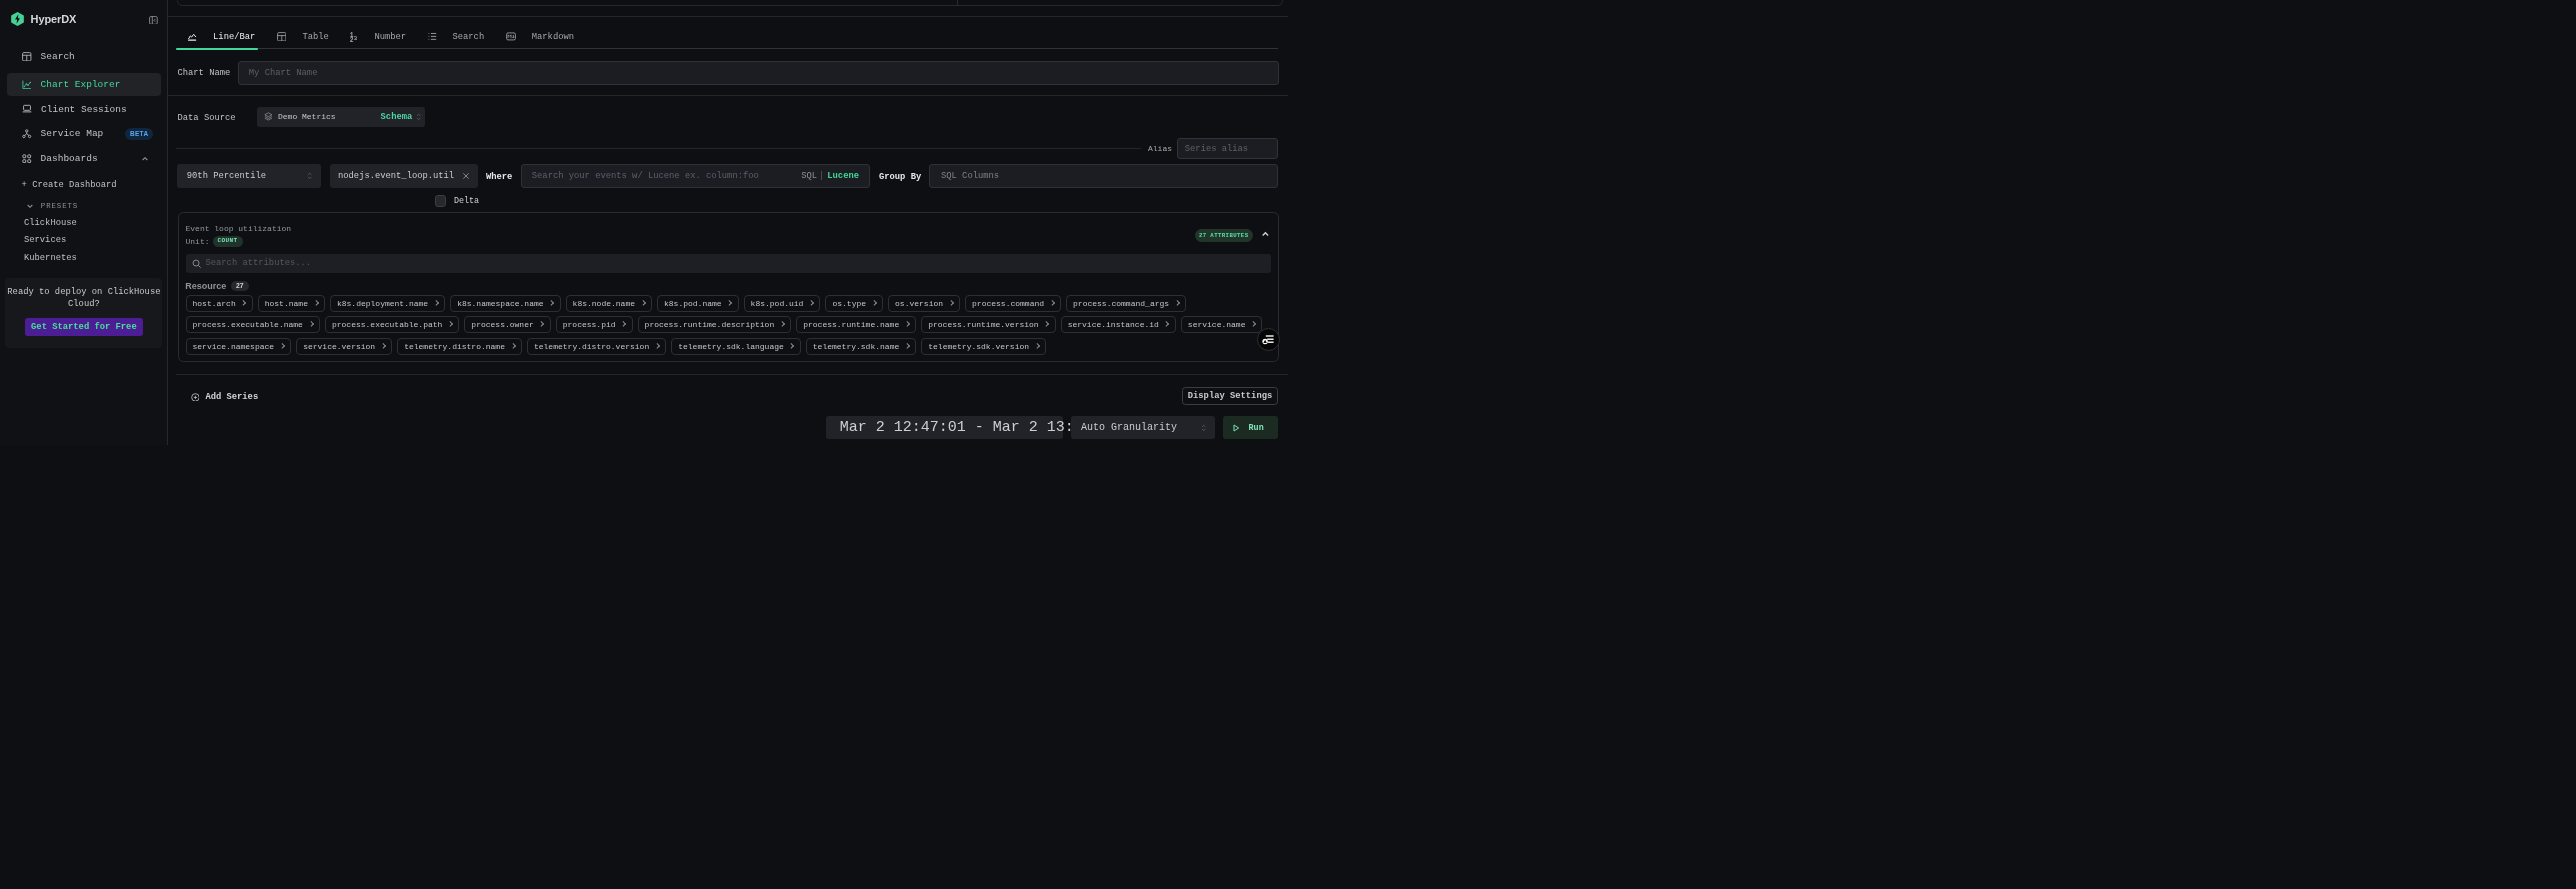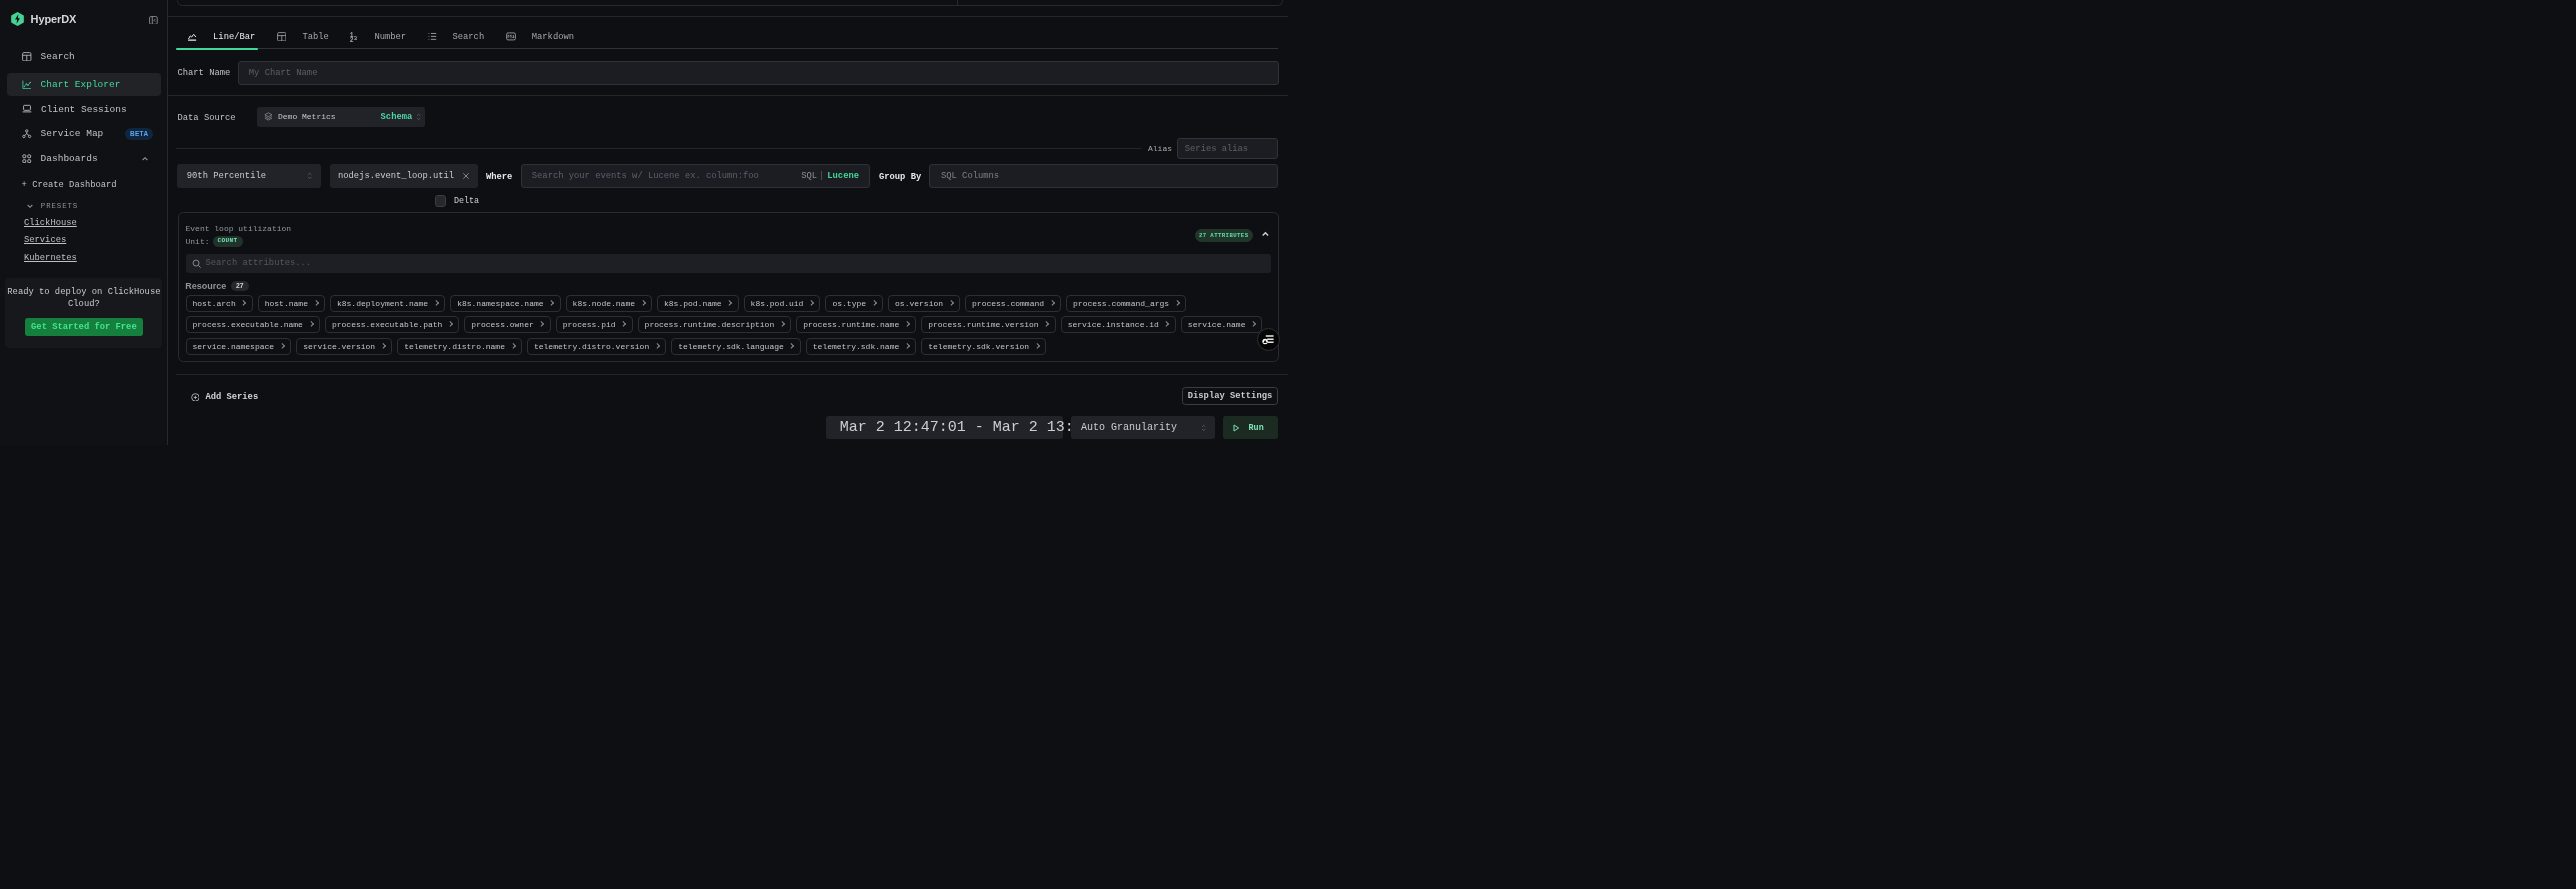--- a/index.html
+++ b/index.html
@@ -16,26 +16,26 @@
   .nav { position:absolute; left:6.8px; top:45px; width:154px; }
   .nav-item { height:23px; margin-bottom:1.7px; display:flex; align-items:center; padding-left:15.5px; gap:8.8px; border-radius:4px; color:#c1c2c5; font-size:9.5px; white-space:nowrap; }
   .nav-item svg { flex-shrink:0; }
   .nav-item.active { background:#212327; color:#43d79c; }
   .nav-item .spacer { flex:1; }
   .beta { background:#11263e; color:#55a9f1; font-family:"Liberation Sans",sans-serif; font-weight:bold; font-size:6.4px; letter-spacing:0.4px; border-radius:6.8px; padding:2.4px 4.4px; margin-right:8px; }
   .navchev { margin-right:11.5px; color:#909296; }
   #create-dash { position:absolute; left:21.6px; top:180px; font-size:8.8px; color:#c1c2c5; }
   #presets { position:absolute; left:26px; top:202px; display:flex; align-items:center; gap:6.8px; color:#8f9196; }
   #presets .t { font-size:7.4px; letter-spacing:0.9px; }
-  .preset-link { position:absolute; left:24px; font-size:8.8px; color:#bfc0c3;text-decoration:underline; }
+  .preset-link { position:absolute; left:24px; font-size:8.8px; color:#bfc0c3; }
   #promo { position:absolute; left:5.4px; top:278px; width:157px; height:70px; background:#17181c; border-radius:4px; text-align:center; }
   #promo .line { font-size:8.8px; color:#c9cacd; }
   #promo .l1 { margin-top:8.8px; }
   #promo .l2 { margin-top:2.7px; }
-  #promo .btn { margin:8.8px auto 0; width:118px; height:18px; background:#15803d; border-radius:2.7px; color:#46e295; font-weight:bold; font-size:8.8px; line-height:18px; }
+  #promo .btn { margin:8.8px auto 0; width:118px; height:18px; background:#4c1d95; border-radius:2.7px; color:#46e295; font-weight:bold; font-size:8.8px; line-height:18px; }
 
   
   #main { position:absolute; left:168px; top:0; width:1120px; height:445px; }
   #topbox { position:absolute; left:8.8px; top:-15px; width:1106px; height:21px; border:0.7px solid #27292e; border-radius:5.4px; }
   #topbox .vline { position:absolute; right:324px; top:0; bottom:0; width:0.7px; background:#27292e; }
   .divider { position:absolute; left:0; right:0; height:0.7px; background:#232529; }
 
   
   #tabs { position:absolute; left:9.5px; top:24px; display:flex; height:25px; }
   .tab { display:flex; align-items:center; gap:16px; padding:0 10.8px; color:#a6a7ab; position:relative; }

